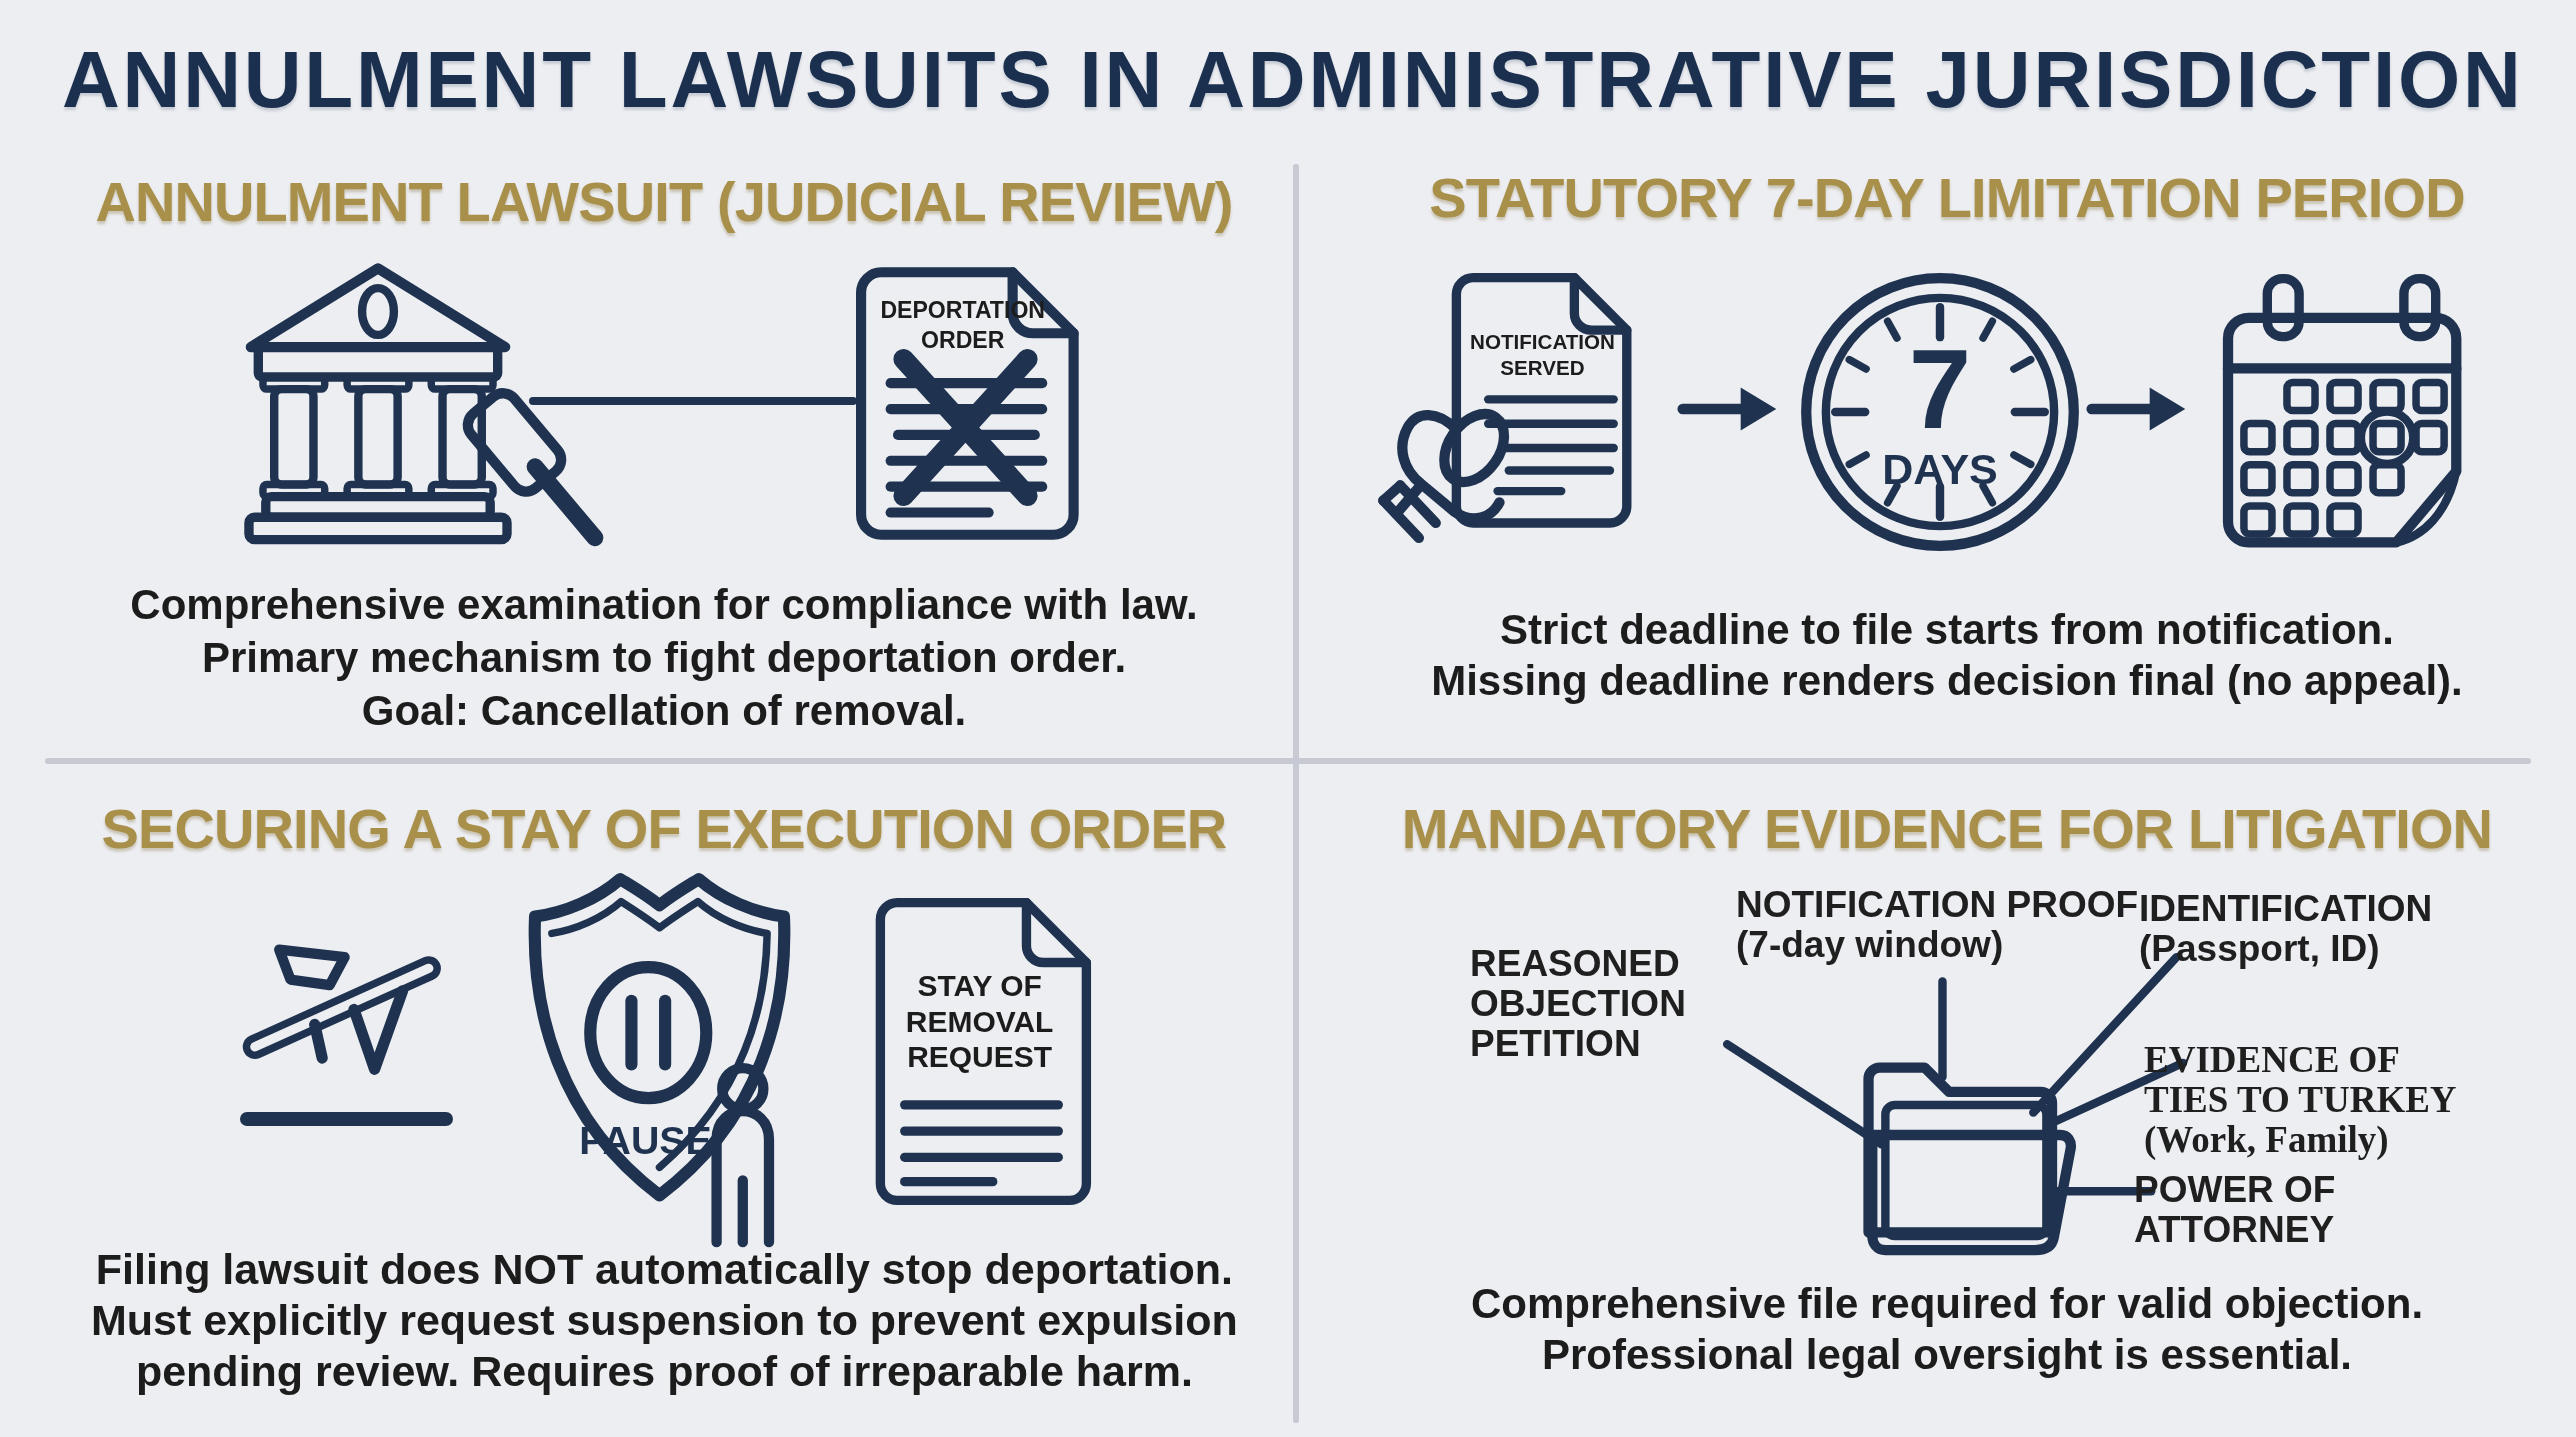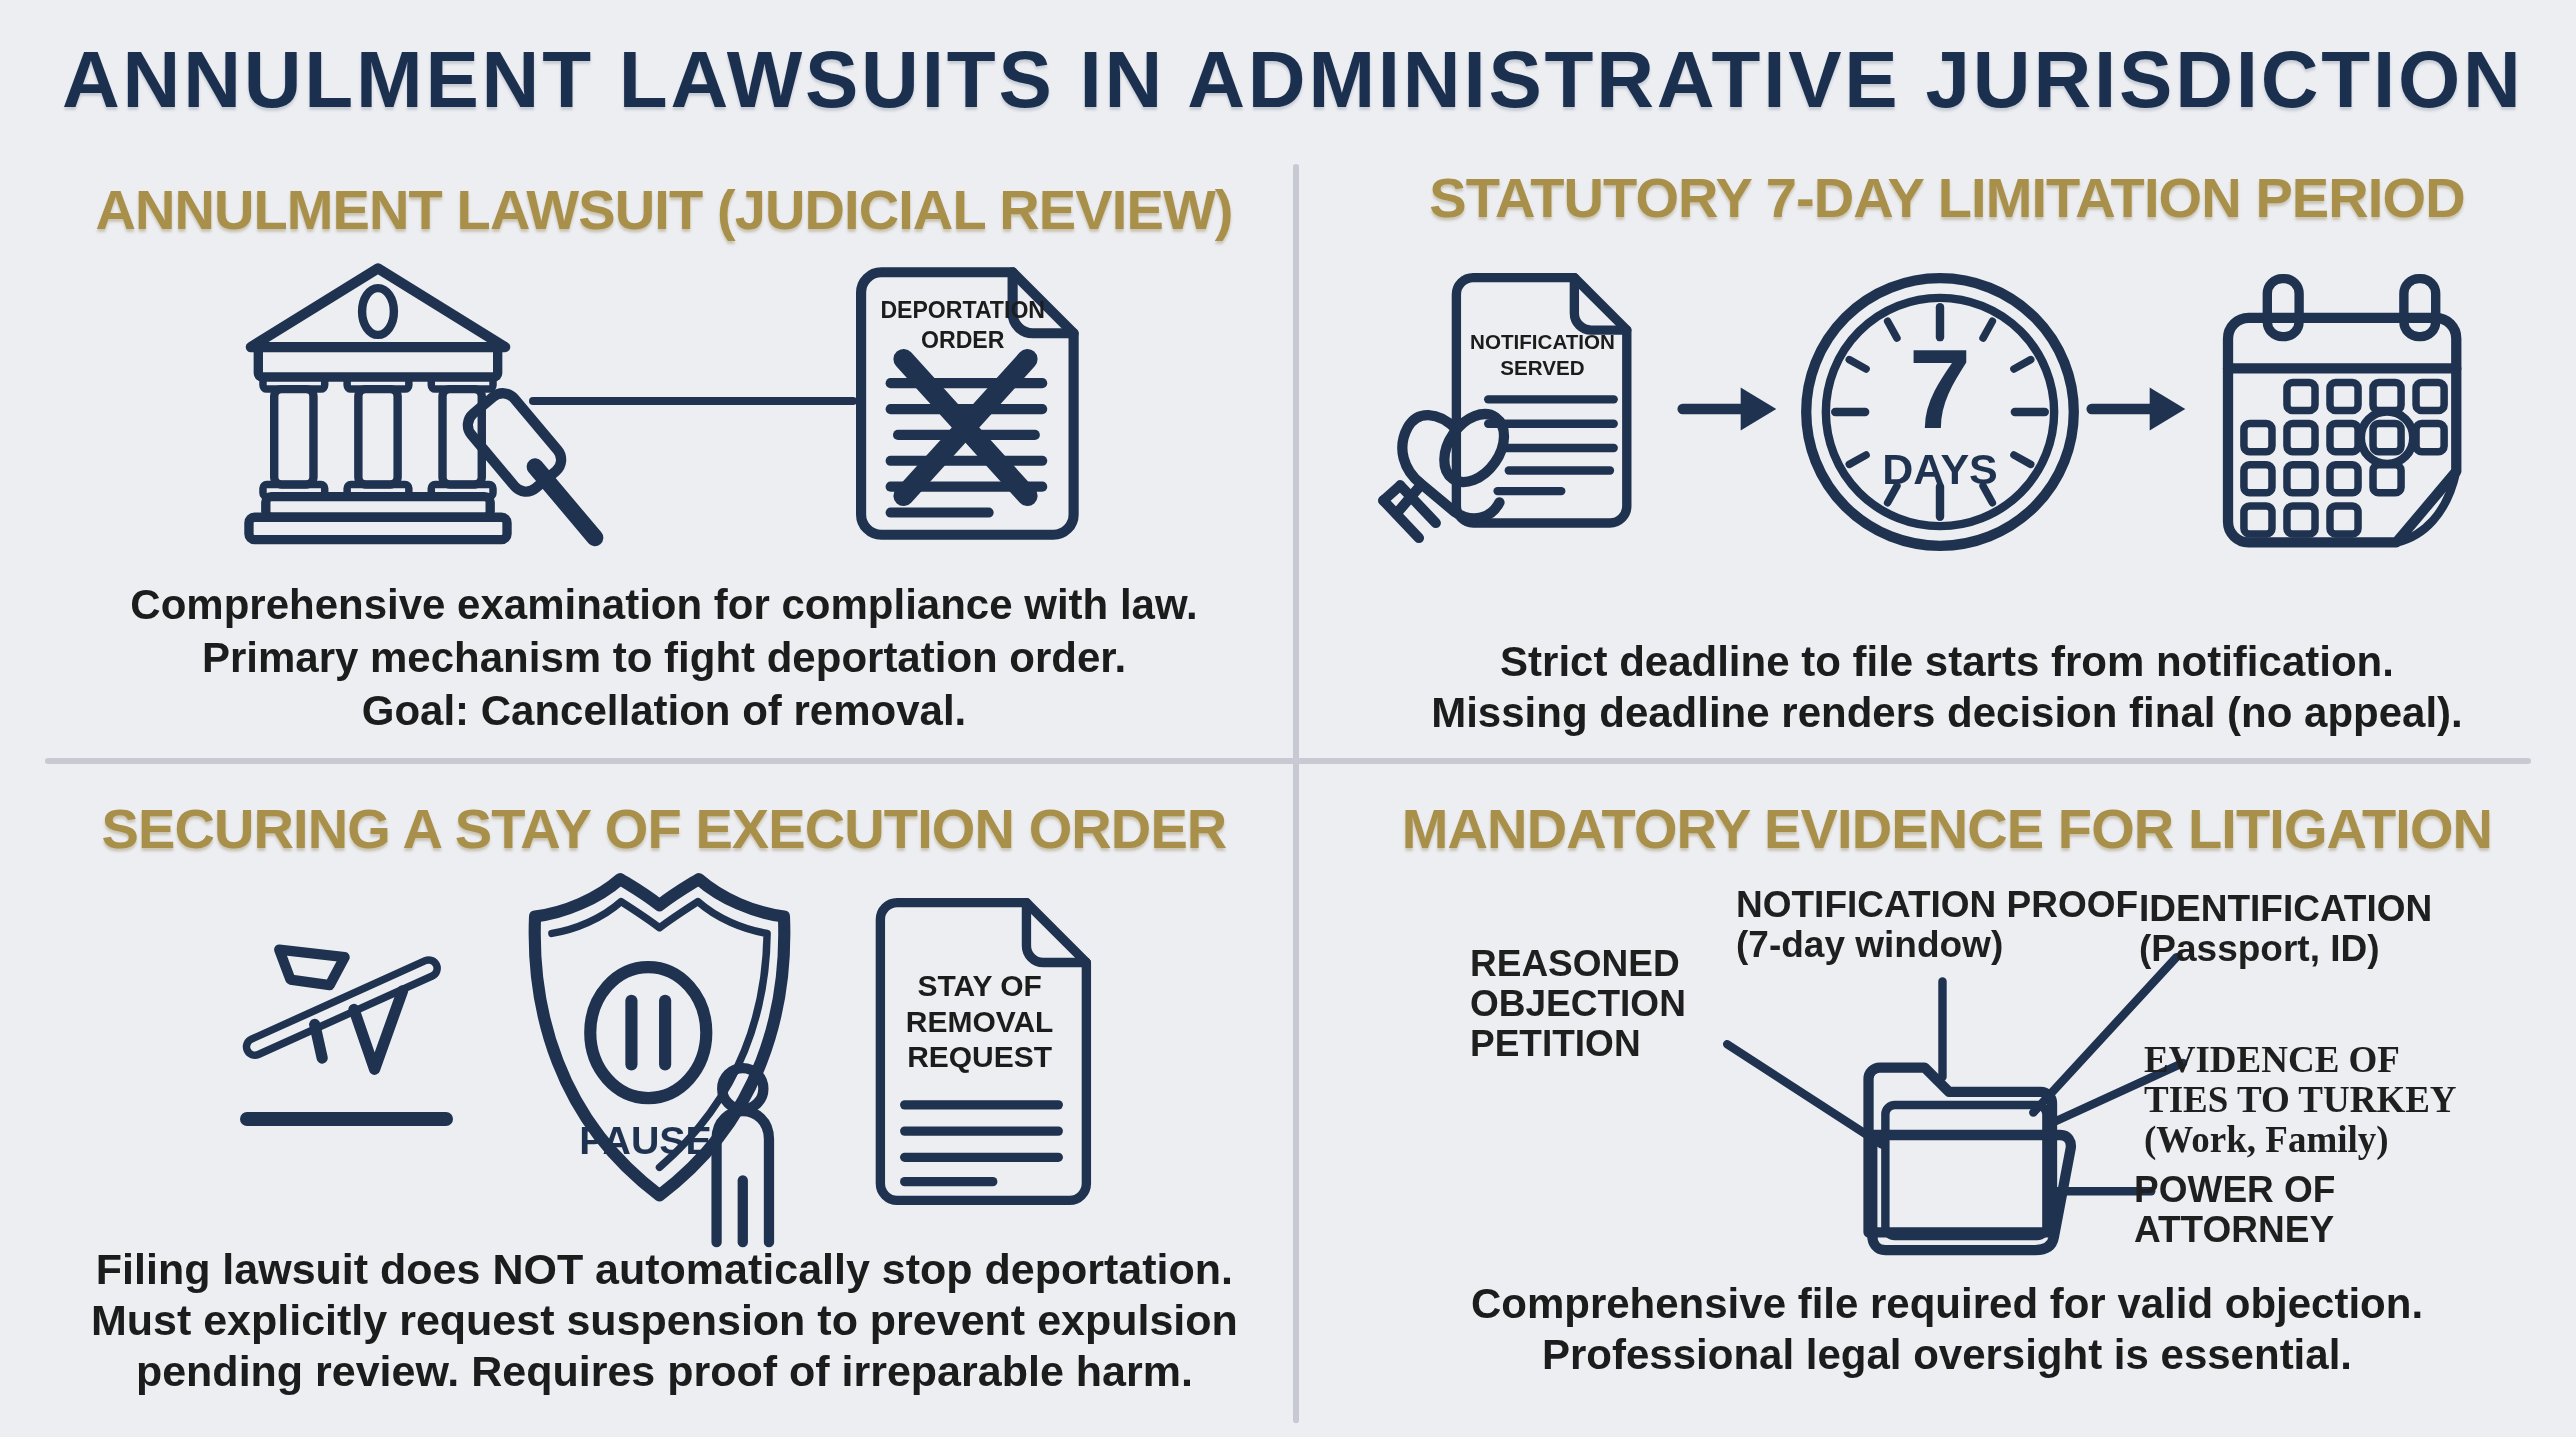--- a/index.html
+++ b/index.html
@@ -19,21 +19,21 @@
   .qheader{
     font-size:56px;font-weight:800;letter-spacing:-0.9px;
     color:#a88f4a;text-align:center;line-height:62px;white-space:nowrap;
     text-shadow:0 2.8px 2.8px rgba(120,100,40,.30);
   }
   .body-text{
     font-weight:700;color:#1c1c1c;text-align:center;
   }
   .body-text div{white-space:nowrap;}
   .tl-body{left:37px;top:578px;width:1254px;font-size:42px;line-height:53px;}
-  .tr-body{left:1329px;top:604px;width:1236px;font-size:42px;line-height:51px;margin-top:32px;}
+  .tr-body{left:1329px;top:604px;width:1236px;font-size:42px;line-height:51px;}
   .bl-body{left:23.4px;top:1222px;width:1282px;font-size:43px;line-height:51px;margin-top:22px;}
   .br-body{left:1329px;top:1278px;width:1236px;font-size:42px;line-height:51px;}
   .divider{background:#c7cad3;border-radius:2.8px;}
   .connector-bar{background:#1f3350;border-radius:4.7px;}
   .diagram-label{
     font-size:37px;font-weight:700;color:#1f1f1f;
     line-height:40px;
   }
   .diagram-label div{white-space:nowrap;}
   svg text{font-family:"Liberation Sans", sans-serif;}
@@ -42,21 +42,21 @@
 </head>
 <body>
 
 <div id="canvas">
 
   <div class="abs title">ANNULMENT LAWSUITS IN ADMINISTRATIVE JURISDICTION</div>
 
   <div class="abs divider" style="left:1293px;top:164px;width:5.6px;height:1259px;"></div>
   <div class="abs divider" style="left:45px;top:758px;width:2486px;height:5.6px;"></div>
 
-  <div class="abs qheader" style="left:37px;top:179px;width:1254px;">ANNULMENT LAWSUIT (JUDICIAL REVIEW)</div>
+  <div class="abs qheader" style="left:37px;top:171px;width:1254px;">ANNULMENT LAWSUIT (JUDICIAL REVIEW)</div>
 
   <svg class="abs" style="left:234px;top:255px;" width="374" height="300" viewBox="0 0 400 320">
     <path class="icon-stroke" stroke-width="11" d="M18,98 L154,14 L290,98 Z"></path>
     <ellipse class="icon-stroke" stroke-width="9" cx="154" cy="60" rx="17" ry="25"></ellipse>
     <rect class="icon-stroke" stroke-width="10" x="26" y="98" width="256" height="32" rx="4"></rect>
     <rect class="icon-stroke" stroke-width="8" x="31" y="130" width="66" height="13" rx="4"></rect>
     <rect class="icon-stroke" stroke-width="9" x="43" y="143" width="42" height="102" rx="8"></rect>
     <rect class="icon-stroke" stroke-width="8" x="31" y="245" width="66" height="13" rx="4"></rect>
     <rect class="icon-stroke" stroke-width="8" x="121" y="130" width="66" height="13" rx="4"></rect>
     <rect class="icon-stroke" stroke-width="9" x="133" y="143" width="42" height="102" rx="8"></rect>

